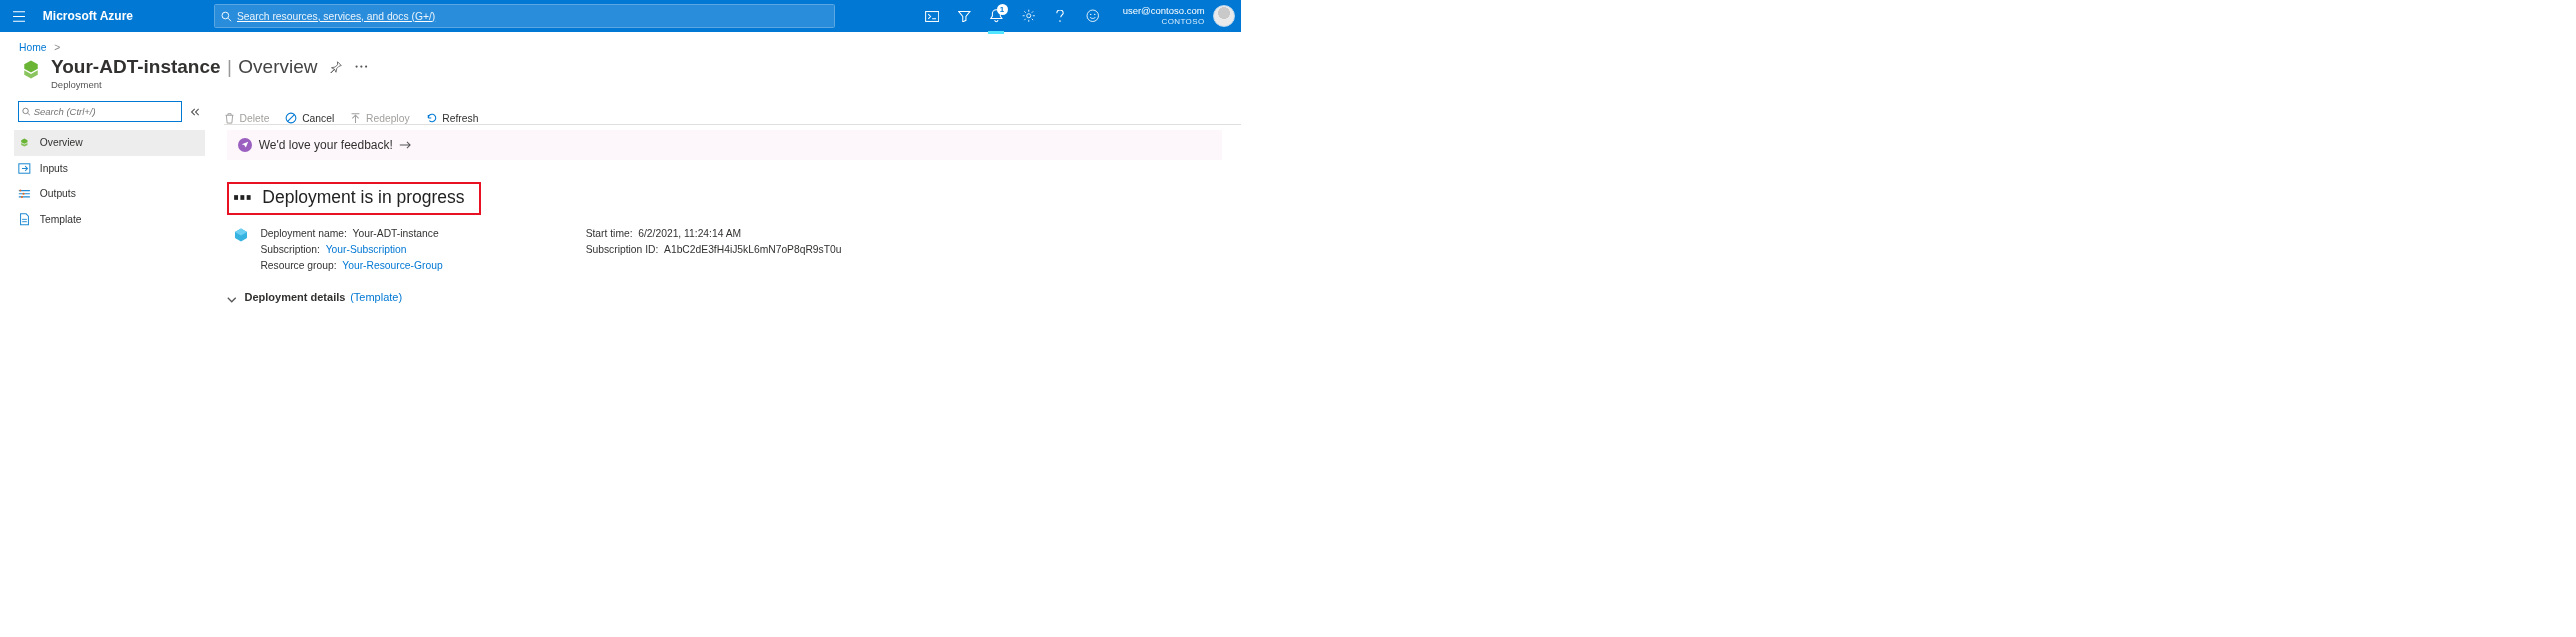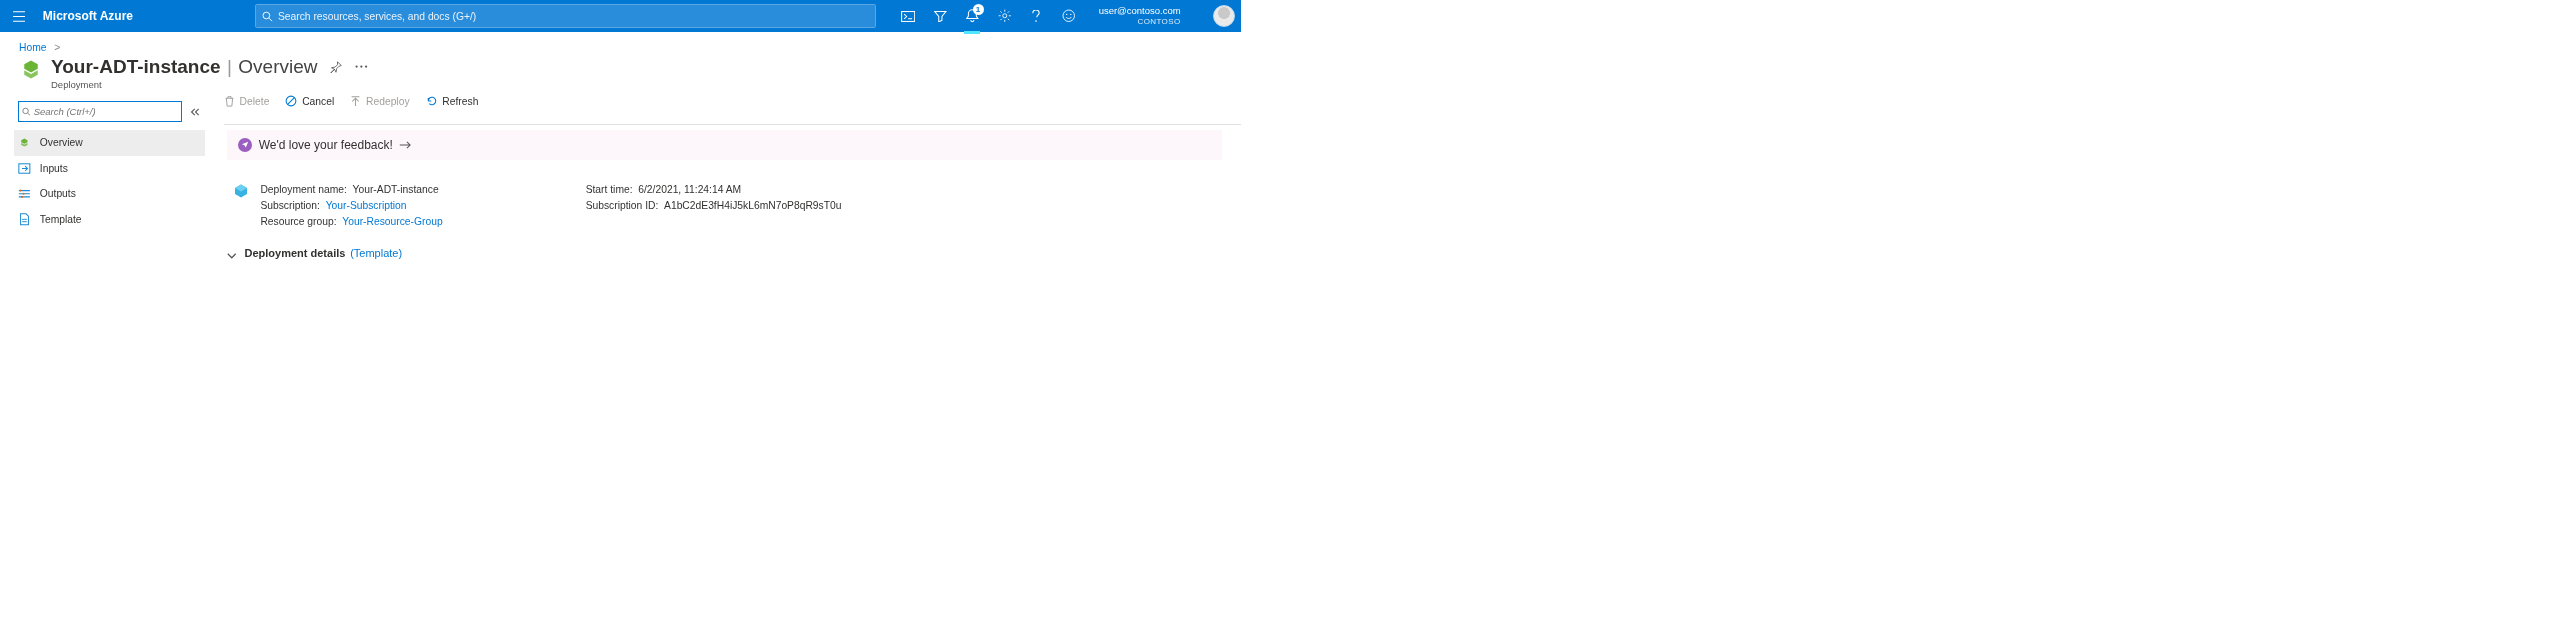--- a/index.html
+++ b/index.html
@@ -1,29 +1,29 @@
 <!DOCTYPE html>
 <html style="font-size:12.7px"><head>
   <meta charset="utf-8">
   <style>
     * { margin:0; padding:0; box-sizing:border-box; font-family:"Segoe UI",Arial,sans-serif; }
     body { background:#fff; color:#323130; font-size:10.3px; width:1241px; height:318px; overflow:hidden; }
     .topbar { background:#0078d4; height:32px; display:flex; align-items:center; color:#fff; }
     .hamburger { width:38px; height:32px; display:flex; align-items:center; justify-content:center; cursor:pointer; }
     .brand { font-size:12px; font-weight:600; padding:0 11px 0 4.8px; }
-    .search-wrap { flex:0 0 621px; margin-left:111px; }
+    .search-wrap { flex:0 0 621px; margin-left:70px;text-decoration:underline; }
     .search { display:flex; align-items:center; background:#2a8ddb; border:0.8px solid #5aa7e3; border-radius:1.6px; height:24px; padding:0 6.4px; }
     .search input { background:transparent; border:none; outline:none; color:#fff; font-size:10.3px; width:100%; margin-left:4.8px; }
     .search input::placeholder { color:#e9f3fb; }
     .topbar-spacer { flex:1; }
     .topbar-icons { display:flex; }
     .top-icon { width:32px; height:32px; display:flex; align-items:center; justify-content:center; cursor:pointer; position:relative; }
     .badge { position:absolute; top:4px; right:4.8px; background:#fff; color:#0078d4; border-radius:50%; font-size:8px; font-weight:600; width:11px; height:11px; display:flex; align-items:center; justify-content:center; }
     .notif-tab { position:absolute; bottom:-1.6px; left:8px; right:8px; height:2.4px; background:#50e6ff; }
-    .account { padding:0 6.4px 0 14.3px; display:flex; align-items:center; height:32px; cursor:pointer;gap:24px; }
+    .account { padding:0 6.4px 0 14.3px; display:flex; align-items:center; height:32px; cursor:pointer; }
     .account-text { text-align:right; font-size:9.5px; line-height:11px; }
     .account-text .dir { font-size:8px; color:#dceefc; letter-spacing:0.4px; }
     .avatar { width:22px; height:22px; border-radius:50%; background:radial-gradient(circle at 50% 35%, #c9c9c9 0 36%, #eaeaea 37% 100%); margin-left:8px; border:0.8px solid #bcd8ef; }
     .breadcrumb { padding:9.5px 19px 3.2px; font-size:10.3px; }
     .breadcrumb a { color:#0078d4; text-decoration:none;margin-top:48px; }
     .breadcrumb .sep { color:#888; margin:0 4.8px; }
     .header { display:flex; align-items:flex-start; padding:0 19px 4.8px; }
     .header-icon { margin-right:8px; margin-top:3.2px; }
     .title-line { display:flex; align-items:center; }
     .title { font-size:19px; font-weight:600; }
@@ -34,21 +34,21 @@
     .body { display:flex; }
     .sidebar { width:205px; border-right:none; padding:6.4px 0 0 17.5px; }
     .search-side-wrap { display:flex; align-items:center; margin-bottom:8px; }
     .search-side { display:flex; align-items:center; border:1.6px solid #0078d4; height:20.7px; width:164px; padding:0 3.2px; background:#fff; }
     .search-side input { border:none; outline:none; font-size:9.5px; width:100%; margin-left:3.2px;font-style:italic; }
     .collapse { margin-left:8px; color:#555; cursor:pointer; }
     .nav-item { display:flex; align-items:center; height:25.5px; padding:0 6.4px 0 3.2px; margin-left:-3.2px; cursor:pointer; font-size:10.3px; color:#323130; }
     .nav-item.active { background:#ededed; }
     .nav-item .nic { width:14.3px; margin-right:8px; display:flex; align-items:center; justify-content:center; }
     .main { flex:1; padding:0 0 0 22px; }
-    .toolbar { display:flex; align-items:flex-start; height:30px; border-bottom:0.8px solid #e1dfdd; margin-left:-3.2px; }
+    .toolbar { display:flex; align-items:flex-end; height:30px; border-bottom:0.8px solid #e1dfdd; margin-left:-3.2px; }
     .tbtn { display:flex; align-items:center; margin-right:16px; color:#323130; font-size:10.3px; cursor:pointer; }
     .tbtn.disabled { color:#a19f9d; cursor:default; }
     .tbtn .tic { margin-right:4.8px; display:flex; }
     .feedback { background:#fdf7fc; display:flex; align-items:center; height:30px; padding:0 11px; font-size:12px; margin-top:4.8px; margin-right:19px; }
     .feedback .fic { width:14.3px; height:14.3px; border-radius:50%; background:#9b5fc0; display:flex; align-items:center; justify-content:center; margin-right:6.4px; }
     .status-block { margin-top:22px; }
     .status-title-wrap { display:inline-flex; align-items:center; border:2.4px solid #e81123; padding:3.2px 14.3px 4.8px 4.8px; }
     .spinner-prog { margin-right:11px; }
     .status-title { font-size:17.5px; font-weight:400; color:#222; }
     .details { margin-top:11px; display:flex; }
@@ -269,20 +269,30 @@
         </span>
       <span>We'd love your feedback!</span>
       <span style="margin-left:6.4px">
           <svg width="12.7" height="8" viewBox="0 0 16 10">
             <path d="M1 5h13M10 1l4 4-4 4" stroke="#555" stroke-width="1.3" fill="none"></path>
           </svg>
         </span>
     </div>
 
     <div class="status-block">
+      <div class="status-title-wrap">
+        <span class="spinner-prog">
+          <svg width="17.5" height="11" viewBox="0 0 22 14">
+              <rect x="0" y="4" width="5" height="6" fill="#222"></rect>
+              <rect x="8" y="4" width="5" height="6" fill="#222"></rect>
+              <rect x="16" y="4" width="5" height="6" fill="#222"></rect>
+            </svg>
+        </span>
+        <span class="status-title">Deployment is in progress</span>
+      </div>
 
       <div class="details">
         <div class="dep-icon">
           <svg width="16" height="16" viewBox="0 0 32 32">
               <polygon points="16,3 28,10 28,22 16,29 4,22 4,10" fill="#37b3e2"></polygon>
               <polygon points="16,3 28,10 16,17 4,10" fill="#6cd0f2"></polygon>
             </svg>
         </div>
         <div class="kv">
           <div><span class="k">Deployment name:</span>&nbsp;&nbsp;<span>Your-ADT-instance</span></div>

